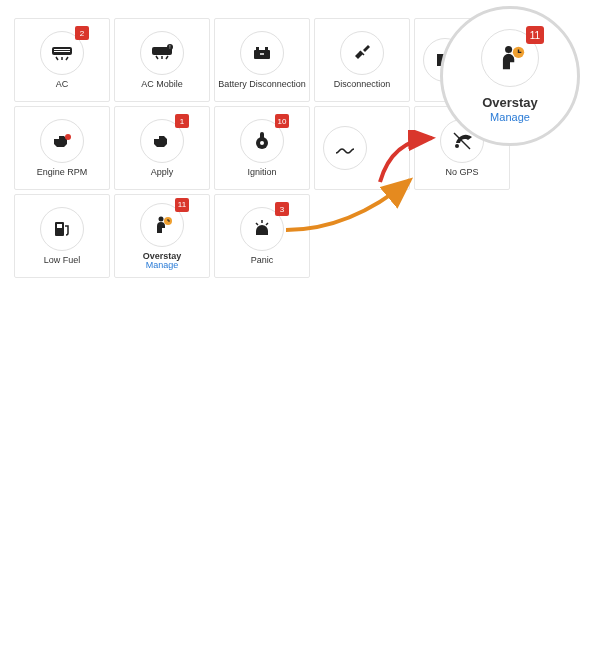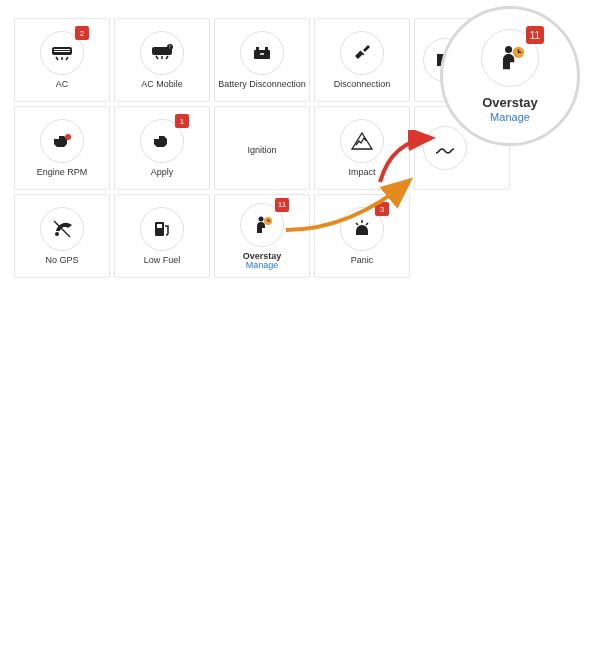--- a/index.html
+++ b/index.html
@@ -170,30 +170,29 @@
     <div class="cell">
       <div class="iconw">
         <svg viewBox="0 0 24 24" fill="#222">
             <path d="M4 10 h5 v-3 h5 l3 3 v5 l-3 3 h-7 l-3 -3 z"></path>
           </svg>
         <span class="badge">1</span>
       </div>
       <div class="lbl">Apply</div>
     </div>
     <div class="cell">
+      <div class="iconw">
+        <svg viewBox="0 0 24 24" fill="#222">
+            <circle cx="12" cy="14" r="6"></circle>
+            <rect x="10" y="3" width="4" height="8" rx="2"></rect>
+            <circle cx="12" cy="14" r="2" fill="#fff"></circle>
+          </svg>
+        <span class="badge">10</span>
+      </div>
       <div class="lbl">Ignition</div>
-    </div>
-    <div class="cell">
-      <div class="iconw">
-        <svg viewBox="0 0 24 24" fill="none" stroke="#222" stroke-width="1.3">
-            <path d="M12 4 L22 20 H2 Z"></path>
-            <path d="M6 16 l3-4 2 2 3-5 2 3"></path>
-          </svg>
-      </div>
-      <div class="lbl">Impact</div>
     </div>
     <div class="cell cut">
       <div class="iconw">
         <svg viewBox="0 0 24 24" fill="#222">
             <path d="M3 17 c3 0 3-4 6-4 s3 4 6 4 3-4 6-4" stroke="#222" stroke-width="1.5" fill="none"></path>
           </svg>
       </div>
     </div>
 
     <div class="cell">

